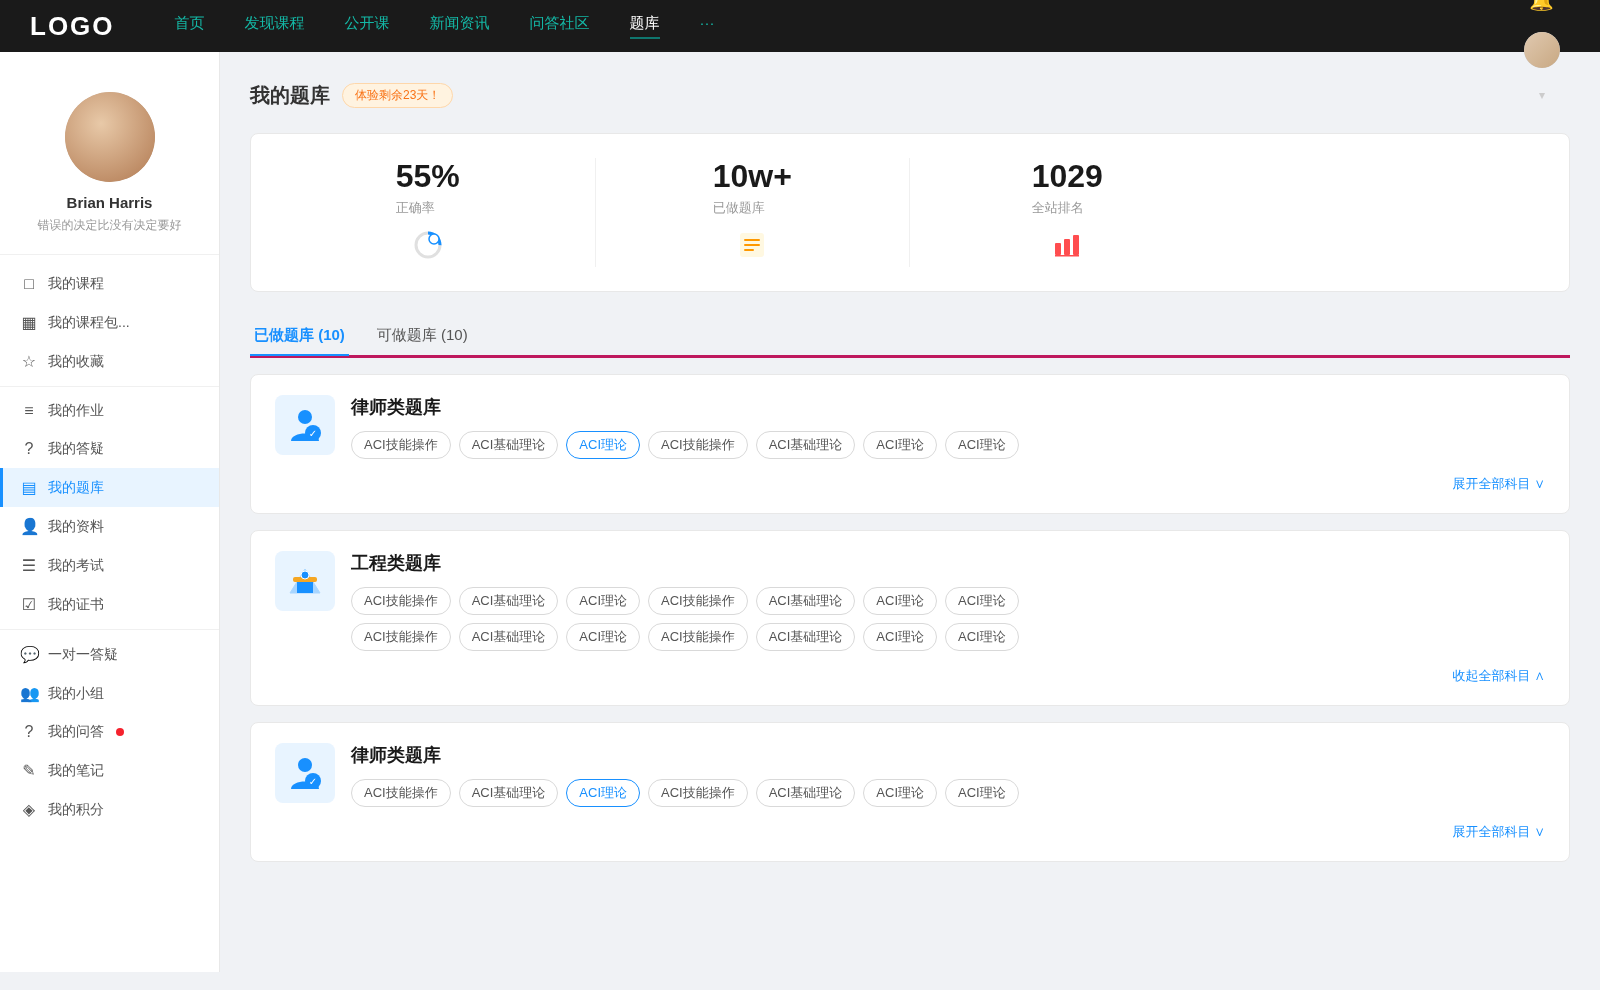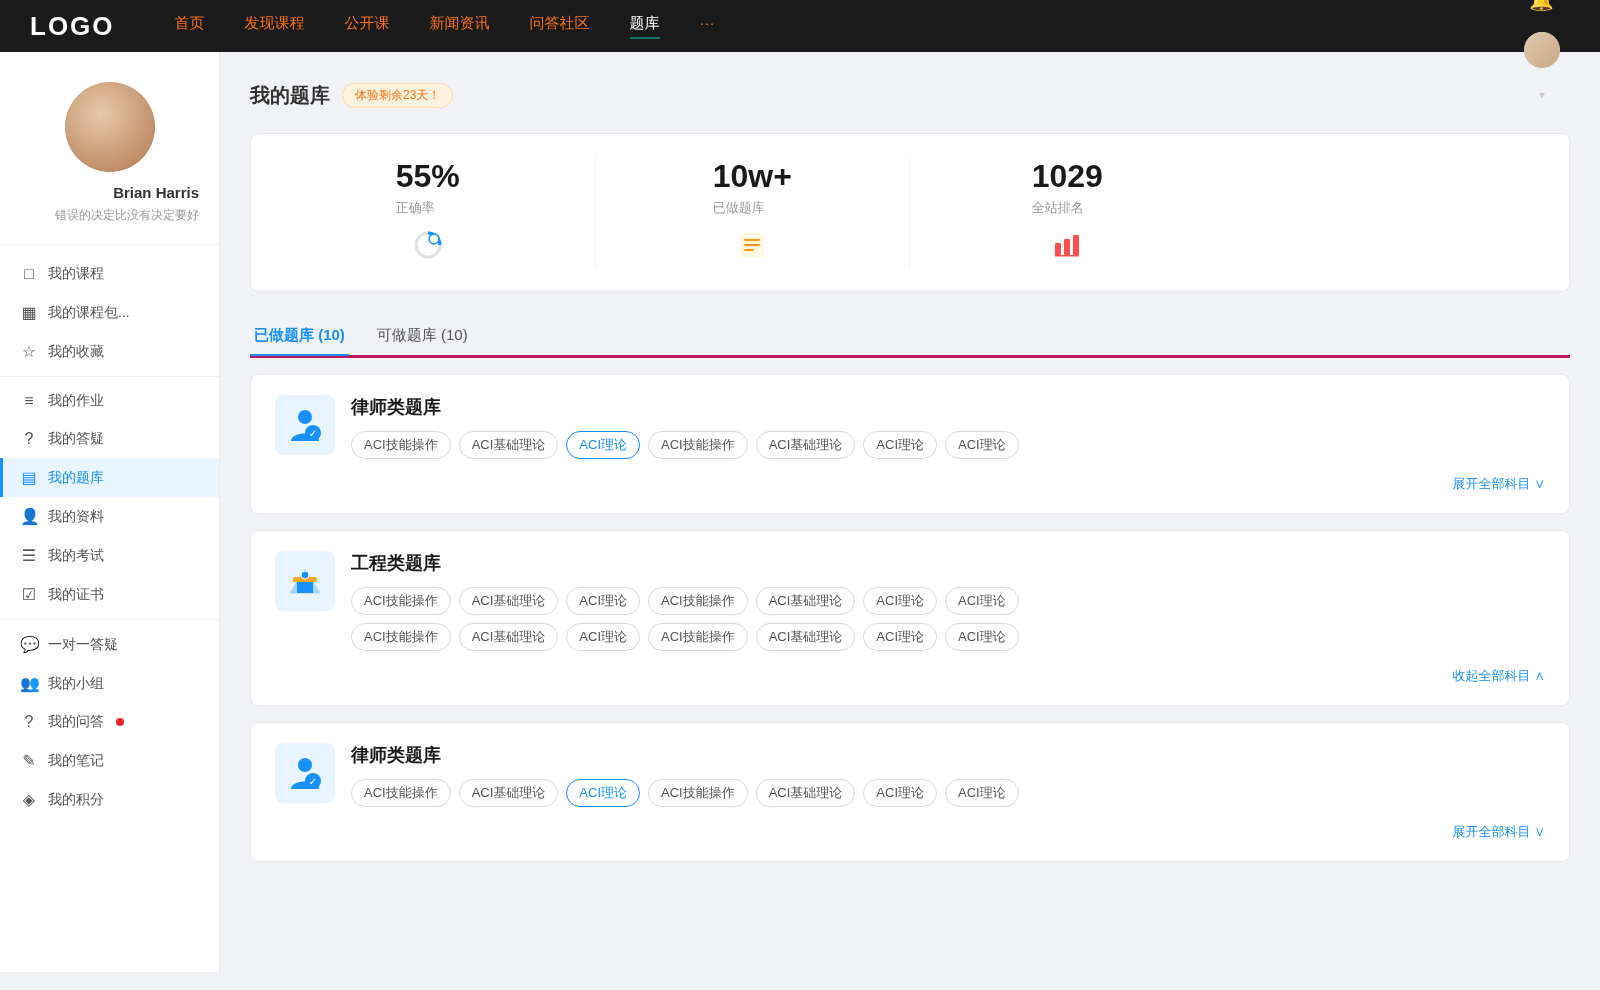--- a/index.html
+++ b/index.html
@@ -2,36 +2,36 @@
 <html><head>
   <meta charset="utf-8">
   <style>
     * { box-sizing: border-box; margin: 0; padding: 0; }
     body { font-family: -apple-system, BlinkMacSystemFont, 'PingFang SC', 'Microsoft YaHei', sans-serif; background: #f0f2f5; min-height: 990px; }
 
     
     .header { background: #1a1a1a; height: 52px; display: flex; align-items: center; padding: 0 30px; position: relative; }
     .header-logo { color: white; font-size: 26px; font-weight: bold; letter-spacing: 2px; margin-right: 60px; }
     .header-nav { display: flex; gap: 40px; flex: 1; }
-    .header-nav-item { color: #f97316; font-size: 15px; cursor: pointer; text-decoration: none; }
+    .header-nav-item { color: #14b8a6; font-size: 15px; cursor: pointer; text-decoration: none; }
     .header-nav-item.active { color: white; border-bottom: 2px solid #0f766e; padding-bottom: 4px; }
     .header-right { display: flex; align-items: center; gap: 20px; flex-direction: column; }
     .header-app-download { color: #ccc; font-size: 14px; cursor: pointer; }
     .header-bell { color: #ccc; font-size: 20px; cursor: pointer; position: relative; }
     .header-bell-dot { position: absolute; top: -2px; right: -2px; width: 8px; height: 8px; background: #f5222d; border-radius: 50%; }
     .header-avatar { width: 36px; height: 36px; border-radius: 50%; background: #ccc; overflow: hidden; display: flex; align-items: center; justify-content: center; cursor: pointer; }
     .header-avatar-img { width: 100%; height: 100%; background: linear-gradient(135deg, #e0c9b0, #c8a882); border-radius: 50%; }
     .header-dropdown-arrow { color: #ccc; font-size: 12px; cursor: pointer; }
 
     
     .main-layout { display: flex; min-height: calc(990px - 70px); }
 
     
     .sidebar { width: 220px; background: white; padding: 0; flex-shrink: 0; border-right: 1px solid #e8e8e8; }
-    .sidebar-profile { text-align: right; padding: 30px 20px 20px; border-bottom: 1px solid #f0f0f0; }
+    .sidebar-profile { text-align: center; padding: 30px 20px 20px; border-bottom: 1px solid #f0f0f0; margin-top: 10px; }
     .sidebar-avatar { width: 90px; height: 90px; border-radius: 50%; background: linear-gradient(135deg, #d4b8a0, #b89070); margin: 0 auto 12px; overflow: hidden; display: flex; align-items: center; justify-content: center; }
     .sidebar-avatar-inner { width: 100%; height: 100%; background: radial-gradient(circle at 40% 35%, #e8c9a8, #b07850); border-radius: 50%; }
     .sidebar-name { font-size: 15px; font-weight: 600; color: #333; margin-bottom: 6px; }
     .sidebar-motto { font-size: 12px; color: #999; }
     .sidebar-menu { padding: 10px 0; }
     .sidebar-item { display: flex; align-items: center; gap: 10px; padding: 10px 20px; cursor: pointer; color: #555; font-size: 14px; position: relative; }
     .sidebar-item.active { color: #1890ff; background: #e8f4ff; }
     .sidebar-item.active::before { content: ''; position: absolute; left: 0; top: 0; bottom: 0; width: 3px; background: #1890ff; }
     .sidebar-item-icon { font-size: 16px; width: 18px; text-align: center; }
     .sidebar-divider { height: 1px; background: #f0f0f0; margin: 5px 0; }

